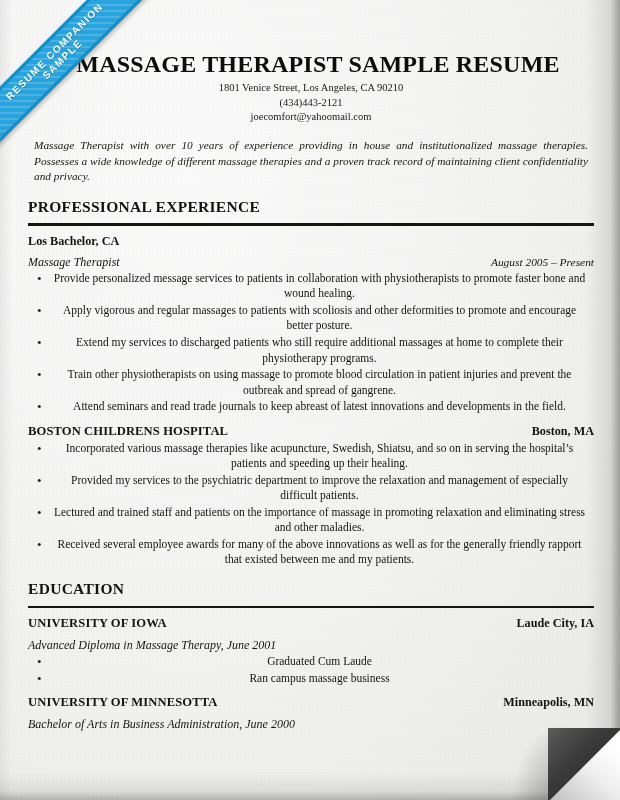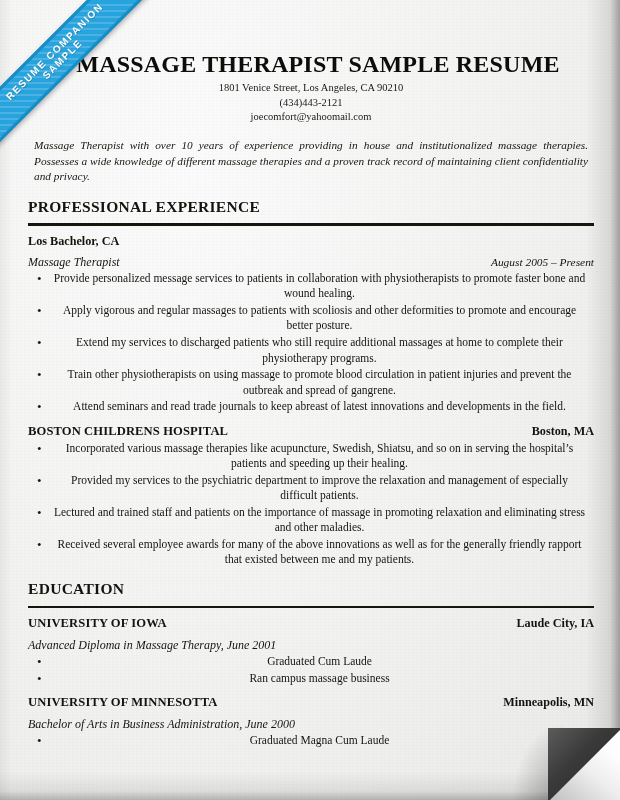--- a/index.html
+++ b/index.html
@@ -317,24 +317,20 @@
 
     <div class="entry tight">
       <div class="entry-row">
         <span class="org">UNIVERSITY OF MINNESOTTA</span>
         <span class="loc">Minneapolis, MN</span>
       </div>
       <div class="entry-row">
         <span class="role">Bachelor of Arts in Business Administration, June 2000</span>
         <span class="dates"></span>
       </div>
-      <ul class="bullets">
-        <li>Graduated Magna Cum Laude</li>
-
-      </ul>
     </div>
 
   </div>
 
   <div id="page-shade"></div>
   <div id="curl-shadow"></div>
   <div id="curl-dark"></div>
   <div id="curl-page"></div>
 
 </div>

